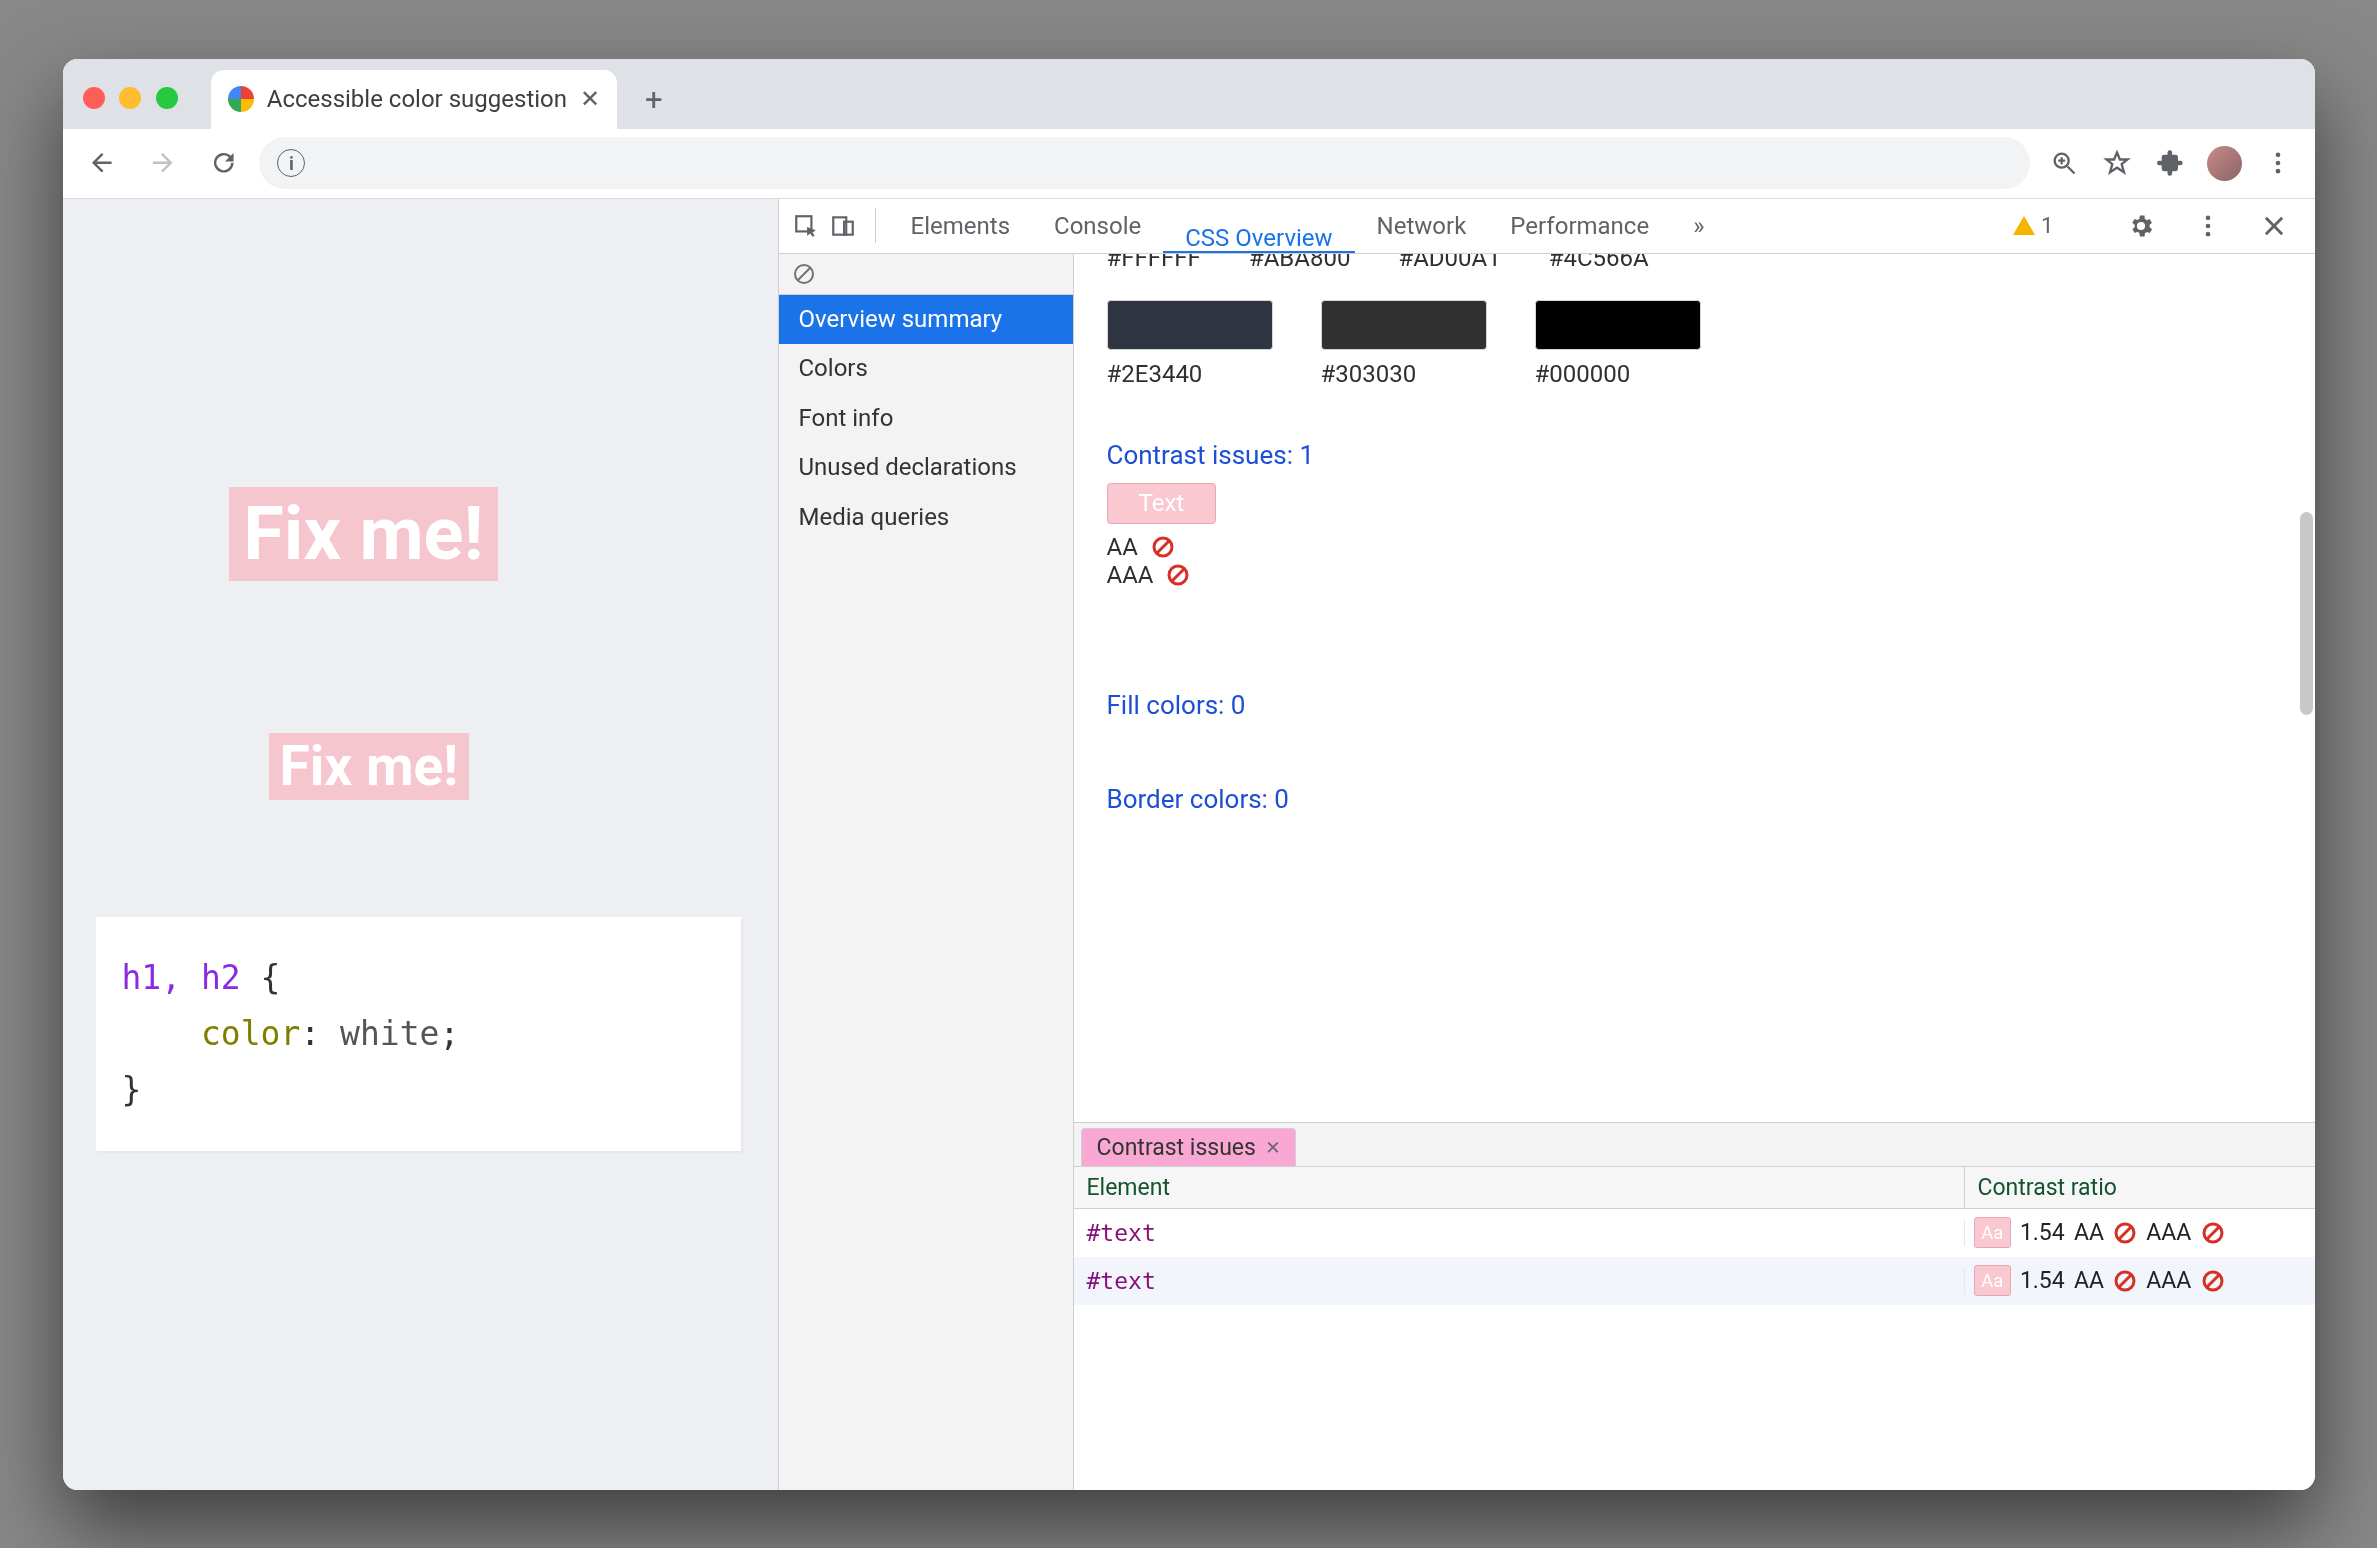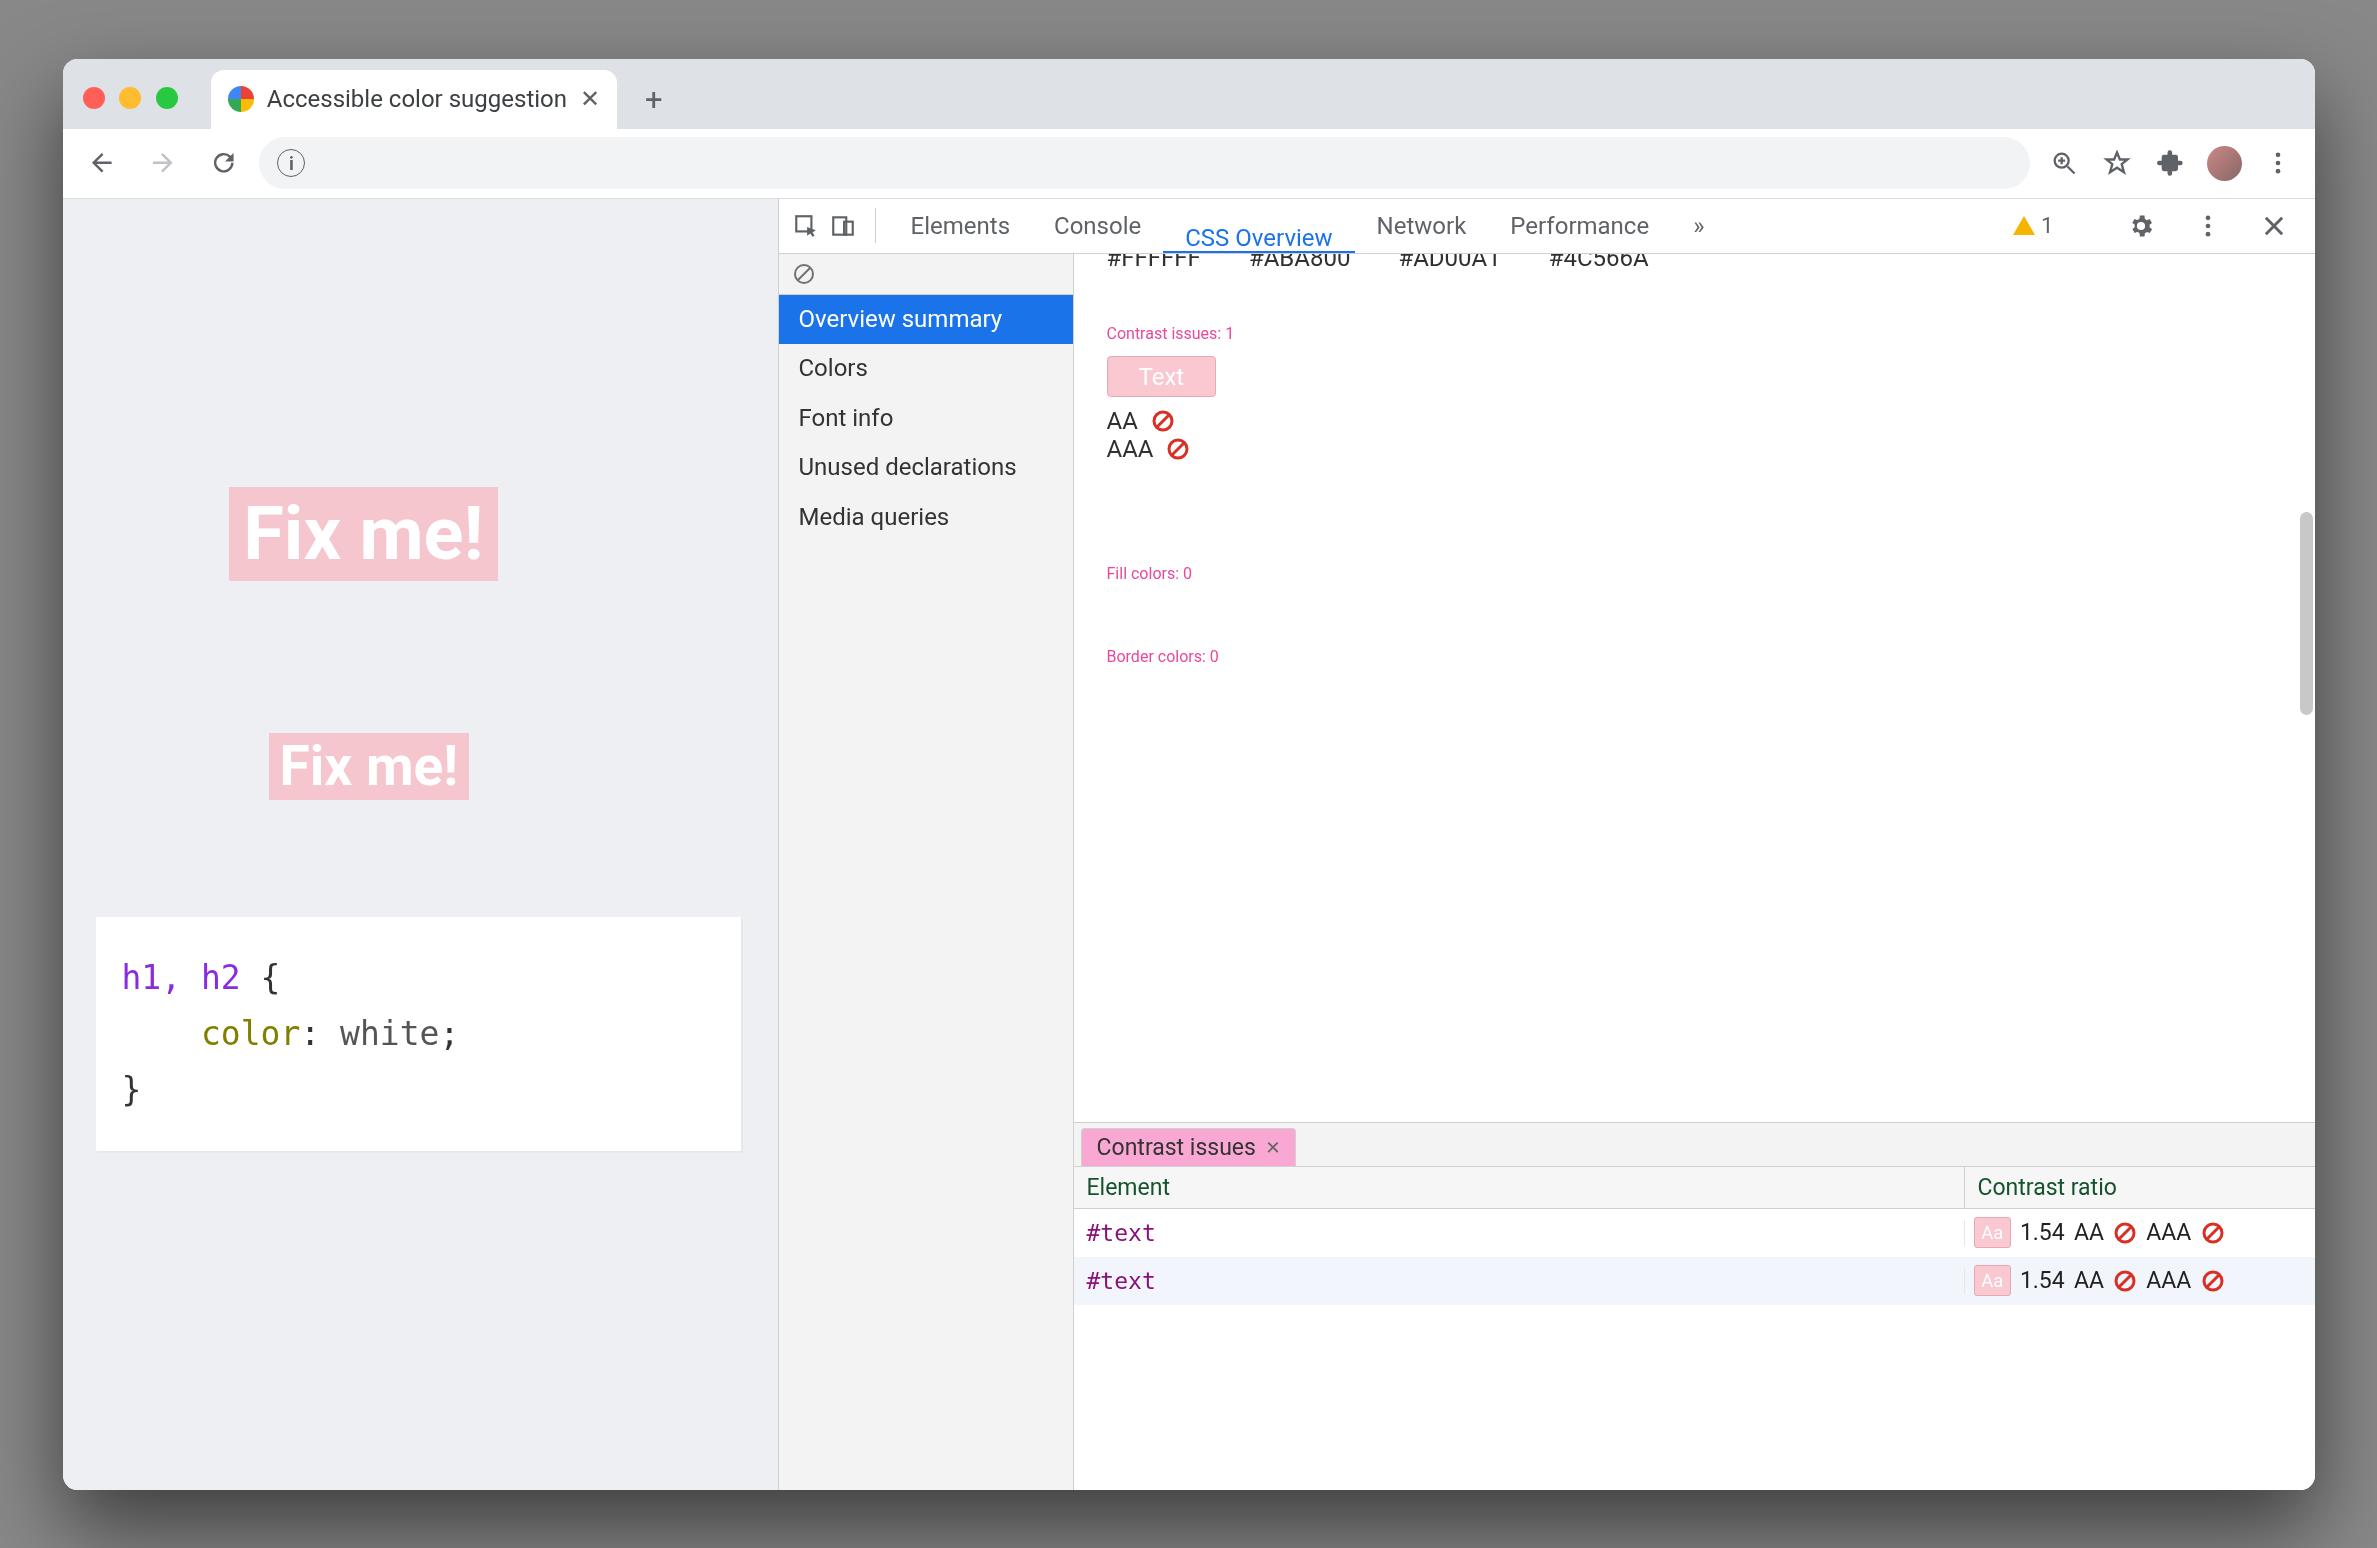--- a/index.html
+++ b/index.html
@@ -186,21 +186,21 @@
     position:relative;
     overflow:hidden;
   }
   .dt-scroll{
     flex:1; overflow:auto; padding: 0 33px 22px 33px; position:relative;
   }
   .swatch-row { display:flex; gap:48px; }
   .swatch-col { display:flex; flex-direction:column; gap:9.2px; }
   .swatch { width:166px; height:50px; border-radius:3.7px; border:0.9px solid #d6d6d6;}
   .swlabel{ font-size:24px; color:#303030;}
-  .section-h { font-size:16px; color:#ec4899; margin-top:52px; }
+  .section-h { font-size:26px; color:#1d4ed8; margin-top:52px; }
   .contrast-chip {
     display:inline-flex; align-items:center; justify-content:center;
     background:#f9c8d1; color:#fff; font-size:24px; border:0.9px solid #e6a9b4;
     border-radius:3.7px; padding: 5.5px 31px; margin-top:13px;
   }
   .aa-rows{ margin-top:9.2px; font-size:24px; color:#303030;}
   .aa-rows div{ display:flex; align-items:center; gap:13px;}
   .no-icon{ width:24px;height:24px;}
   .no-icon circle{stroke:#d93025;stroke-width:3;fill:none;}
   .no-icon line{stroke:#d93025;stroke-width:3;}
@@ -400,20 +400,34 @@
               <div class="swatch-col">
                   <div class="swlabel">#ABA800</div>
                 </div>
               <div class="swatch-col">
                   <div class="swlabel">#AD00A1</div>
                 </div>
               <div class="swatch-col">
                   <div class="swlabel">#4C566A</div>
                 </div>
             </div>
+            <div class="swatch-row" style="margin-top:28px;">
+              <div class="swatch-col">
+                <div class="swatch" style="background:#2E3440"></div>
+                <div class="swlabel">#2E3440</div>
+              </div>
+              <div class="swatch-col">
+                <div class="swatch" style="background:#303030"></div>
+                <div class="swlabel">#303030</div>
+              </div>
+              <div class="swatch-col">
+                <div class="swatch" style="background:#000000"></div>
+                <div class="swlabel">#000000</div>
+              </div>
+            </div>
 
             <div class="section-h">Contrast issues: 1</div>
             <div style="position:relative;">
               <div class="contrast-chip">Text</div>
               <div class="aa-rows">
                 <div>
                     <span>AA</span>
                   <svg class="no-icon" viewBox="0 0 24 24">
                       <circle cx="12" cy="12" r="9"></circle>
                       <line x1="6" y1="18" x2="18" y2="6"></line>

